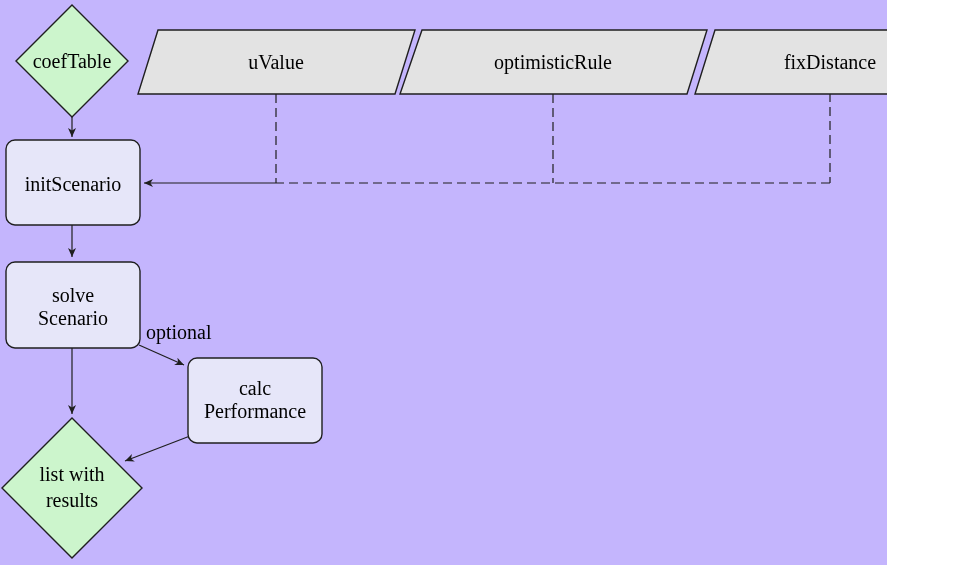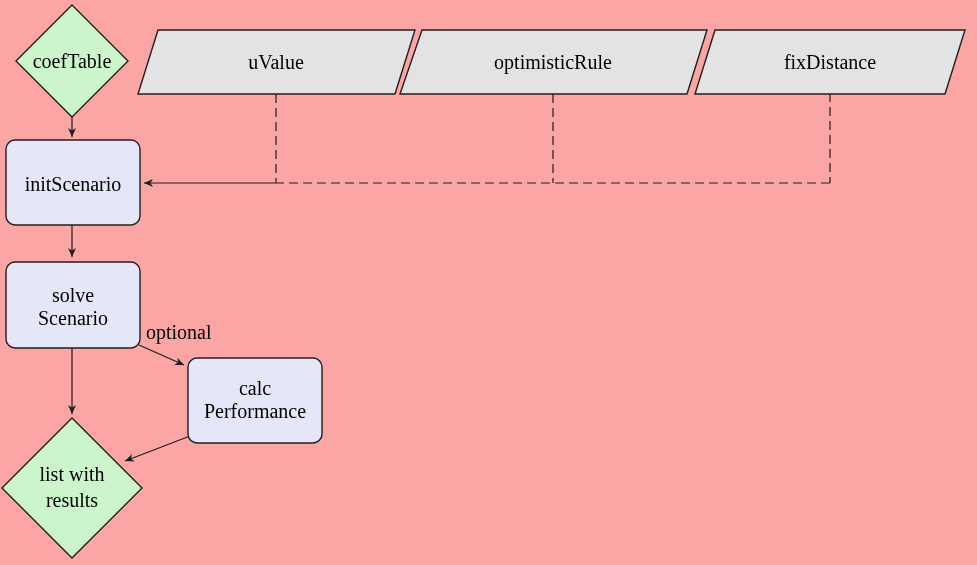--- a/index.html
+++ b/index.html
@@ -2,23 +2,23 @@
 <html><head>
 <meta charset="utf-8">
 <style>
   html, body {
     margin: 0;
     padding: 0;
     background: #ffffff;
   }
   .canvas {
     position: relative;
-    width: 977px;
+    width: 887px;
     height: 565px;
-    background: #fca5a5;
+    background: #c4b5fd;
     overflow: hidden;
   }
   svg {
     display: block;
   }
   .shape {
     stroke: #1f1f1f;
     stroke-width: 1.4;
   }
   .edge {

